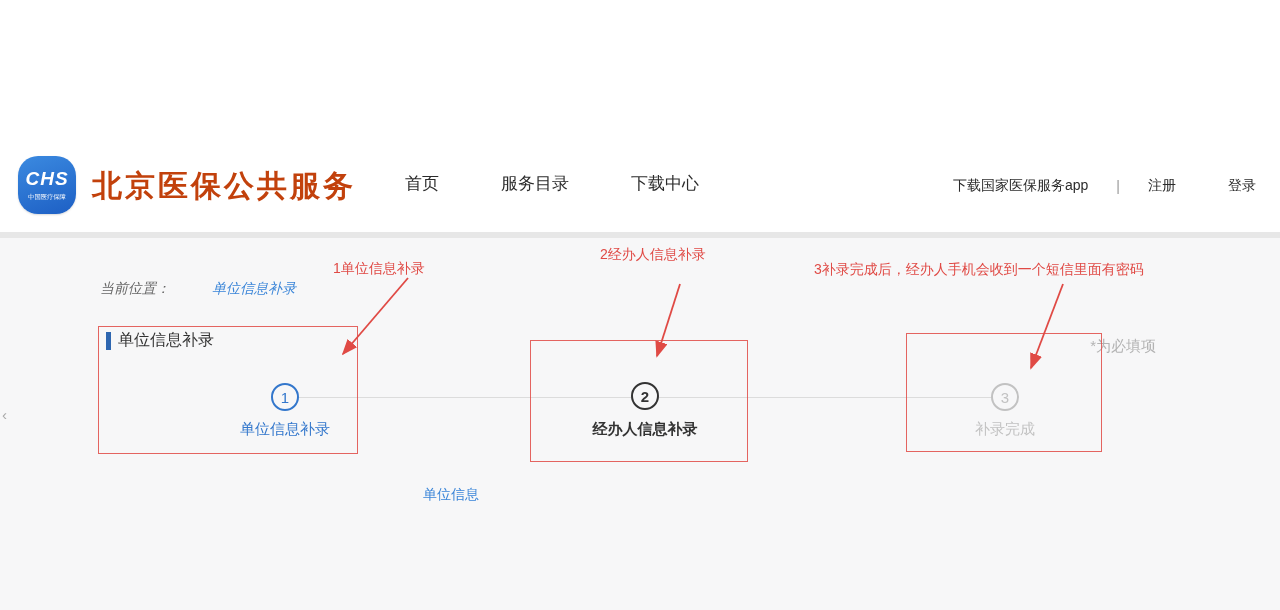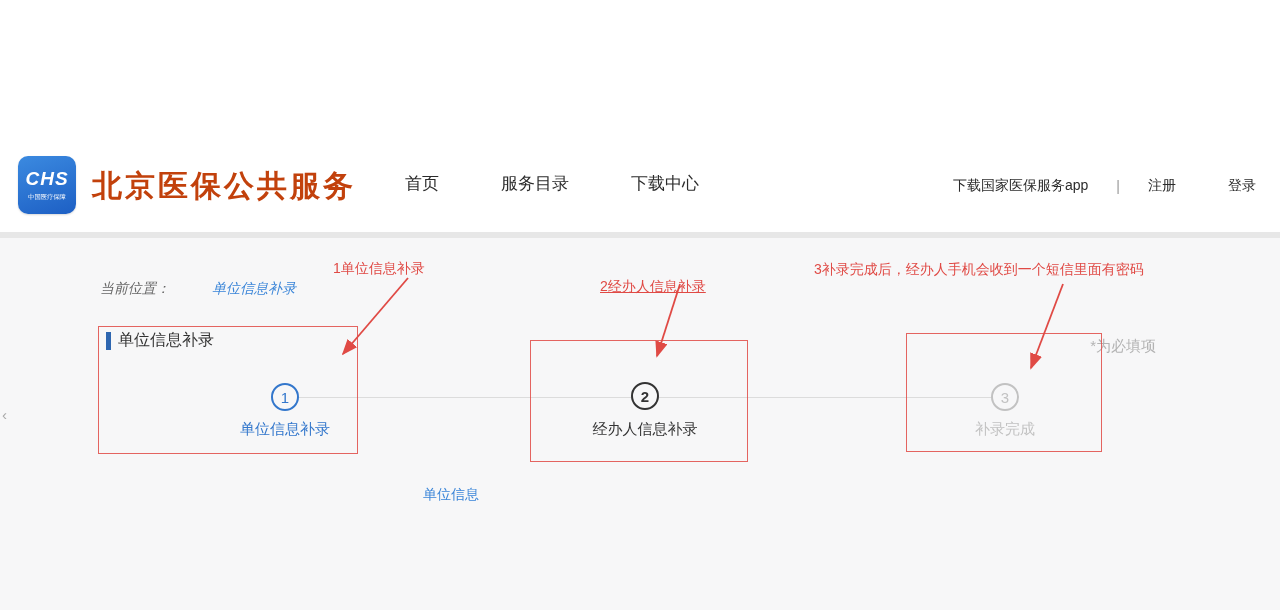--- a/index.html
+++ b/index.html
@@ -9,21 +9,21 @@
     background: #ffffff;
     position: relative;
     color: #333;
   }
   .page { position: absolute; inset: 0; }
 
   
   .site-header { position: absolute; top: 0; left: 0; width: 1280px; height: 232px; background: #fff; }
   .logo {
     position: absolute; left: 18px; top: 156px; width: 58px; height: 58px;
-    border-radius: 10px; background: linear-gradient(160deg, #3b8ae0 0%, #1d5fc4 100%);
+    border-radius: 20px; background: linear-gradient(160deg, #3b8ae0 0%, #1d5fc4 100%);
     display: flex; flex-direction: column; align-items: center; justify-content: center;
     color: #fff; cursor: pointer; box-shadow: 0 1px 2px rgba(0,0,0,.15);
   }
   .logo-abbr { font-style: italic; font-weight: bold; font-size: 19px; letter-spacing: 1px; line-height: 20px; }
   .logo-sub { font-size: 7px; margin-top: 3px; white-space: nowrap; transform: scale(.9); }
   .site-title {
     position: absolute; left: 92px; top: 166px; font-size: 30px; font-weight: bold;
     color: #c2410c; letter-spacing: 3px; white-space: nowrap;
   }
   .main-nav { position: absolute; left: 405px; top: 172px; display: flex; gap: 62px; text-align: right; }
@@ -54,29 +54,29 @@
     position: absolute; width: 28px; height: 28px; border-radius: 50%;
     background: #f7f7f8; display: flex; align-items: center; justify-content: center;
     font-size: 15px;
   }
   .circle-1 { left: 271px; top: 145px; border: 2px solid #3377cc; color: #3377cc; }
   .circle-2 { left: 631px; top: 144px; border: 2px solid #333333; color: #333333; font-weight: bold; }
   .circle-3 { left: 991px; top: 145px; border: 2px solid #c2c2c2; color: #c2c2c2; }
 
   .step-label { position: absolute; width: 220px; text-align: center; font-size: 15px; top: 182px; white-space: nowrap; }
   .label-1 { left: 175px; color: #3377cc; }
-  .label-2 { left: 535px; color: #333333; font-weight: normal; }
+  .label-2 { left: 535px; color: #333333; font-weight: bold; }
   .label-3 { left: 895px; color: #c2c2c2; }
 
   .unit-info-link { position: absolute; left: 423px; top: 248px; font-size: 14px; color: #3a85d8; text-decoration: none; cursor: pointer; }
 
   
   .ann { position: absolute; font-size: 14px; color: #e04a45; white-space: nowrap; }
   .ann-1 { left: 333px; top: 22px; }
-  .ann-2 { left: 600px; top: 40px; text-decoration: underline; }
+  .ann-2 { left: 600px; top: 8px; }
   .ann-3 { left: 814px; top: 23px; }
 
   .hbox { position: absolute; border: 1px solid rgba(224, 74, 69, .85); }
   .hbox-1 { left: 98px;  top: 88px;  width: 260px; height: 128px; }
   .hbox-2 { left: 530px; top: 102px; width: 218px; height: 122px; }
   .hbox-3 { left: 906px; top: 95px;  width: 196px; height: 119px; }
 
   .arrows { position: absolute; left: 0; top: 0; width: 1280px; height: 372px; pointer-events: none; }
 </style>
 </head>

